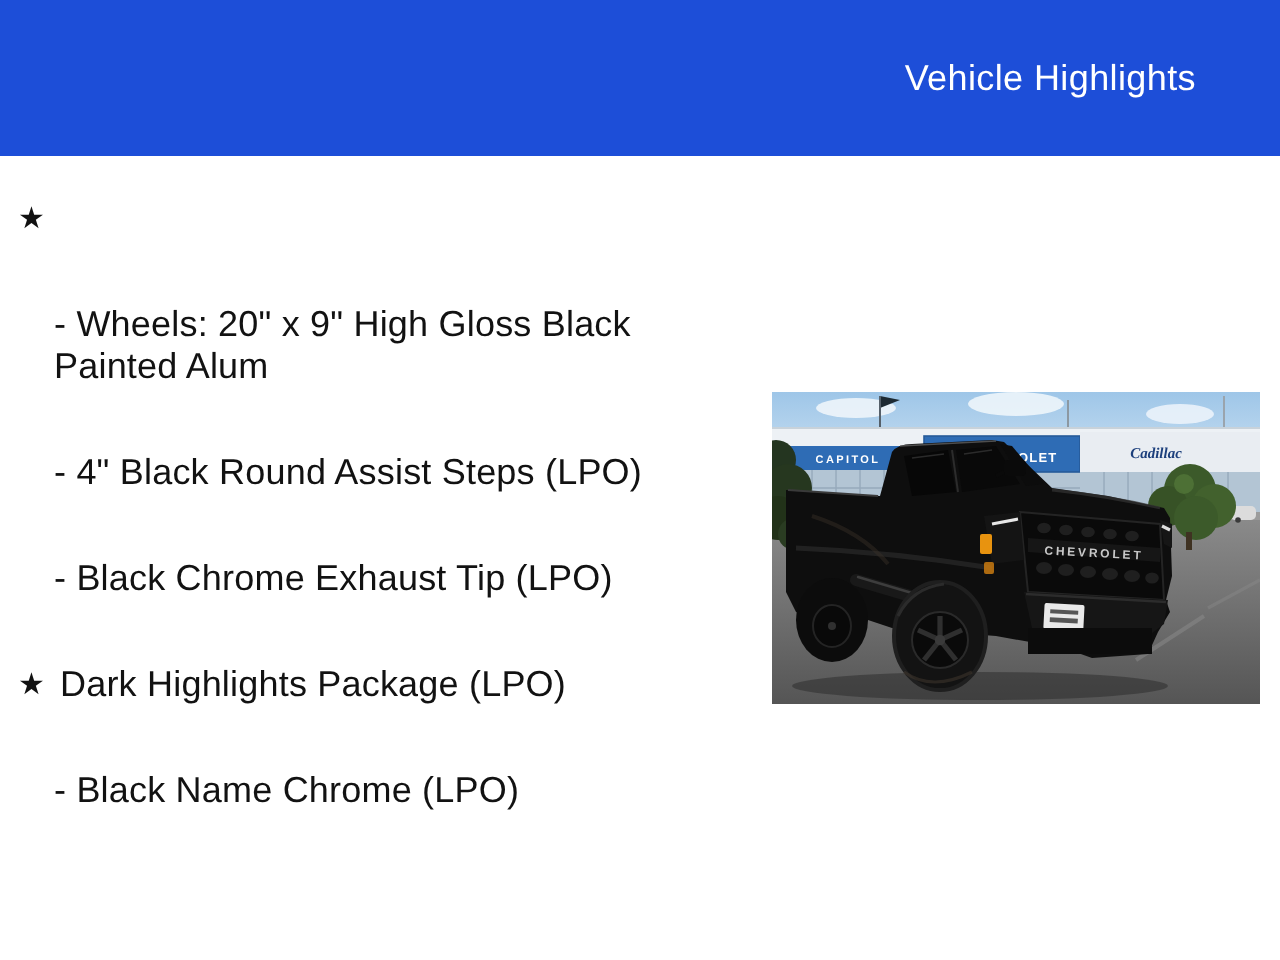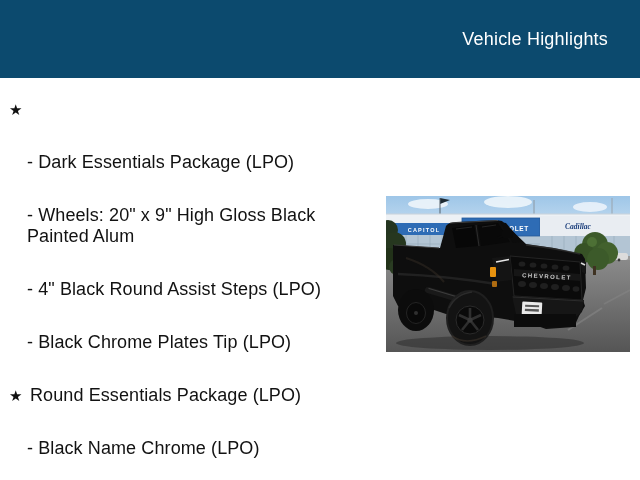--- a/index.html
+++ b/index.html
@@ -2,22 +2,22 @@
 <html><head>
 <meta charset="utf-8">
 <style>
   html,body { margin:0; padding:0; background:#fff; }
   .slide {
     position:relative; width:640px; height:480px; overflow:hidden;
     background:#ffffff; font-family:"Liberation Sans", sans-serif;
   }
   .header {
     position:absolute; left:0; top:0; width:640px; height:78px;
-    background:#0c4a6e; display:flex; align-items:center; justify-content:flex-end;
-    box-sizing:border-box; padding-right:32px;
+    background:#1d4ed8; display:flex; align-items:center; justify-content:flex-end;
+    box-sizing:border-box; padding-right:42px;
   }
   .header-title { color:#ffffff; font-size:18px; letter-spacing:0.2px; }
   .highlights {
     position:absolute; left:0; top:78px; width:362px;
     box-sizing:border-box; padding:21px 0 0 9px;
   }
   .hl-item {
     font-size:18px; line-height:21px; color:#121212; margin-bottom:32px;
     letter-spacing:0.1px;
   }
@@ -38,27 +38,26 @@
 <div class="slide">
 
   <div class="header">
     <span class="header-title">Vehicle Highlights</span>
   </div>
 
   <div class="highlights">
       <div class="hl-item level1">
         <span class="star">★</span>
       </div>
-      <div class="hl-item level2"><span>- Dark Essentials Package (LPO)</span></div>
       <div class="hl-item level2"><span>- Wheels: 20" x 9" High Gloss Black Painted Alum</span></div>
       <div class="hl-item level2"><span>- 4" Black Round Assist Steps (LPO)</span></div>
-      <div class="hl-item level2"><span>- Black Chrome Plates Tip (LPO)</span></div>
+      <div class="hl-item level2"><span>- Black Chrome Exhaust Tip (LPO)</span></div>
       <div class="hl-item level1">
         <span class="star">★</span>
-        <span>Round Essentials Package (LPO)</span>
+        <span>Dark Highlights Package (LPO)</span>
       </div>
       <div class="hl-item level2"><span>- Black Name Chrome (LPO)</span></div>
     </div>
 
   <div class="photo">
     <svg width="244" height="156" viewBox="0 0 244 156" xmlns="http://www.w3.org/2000/svg">
       <defs>
         <linearGradient id="skyGrad" x1="0" y1="0" x2="0" y2="1">
           <stop offset="0" stop-color="#9ec6e8"></stop>
           <stop offset="1" stop-color="#d5e6f4"></stop>

